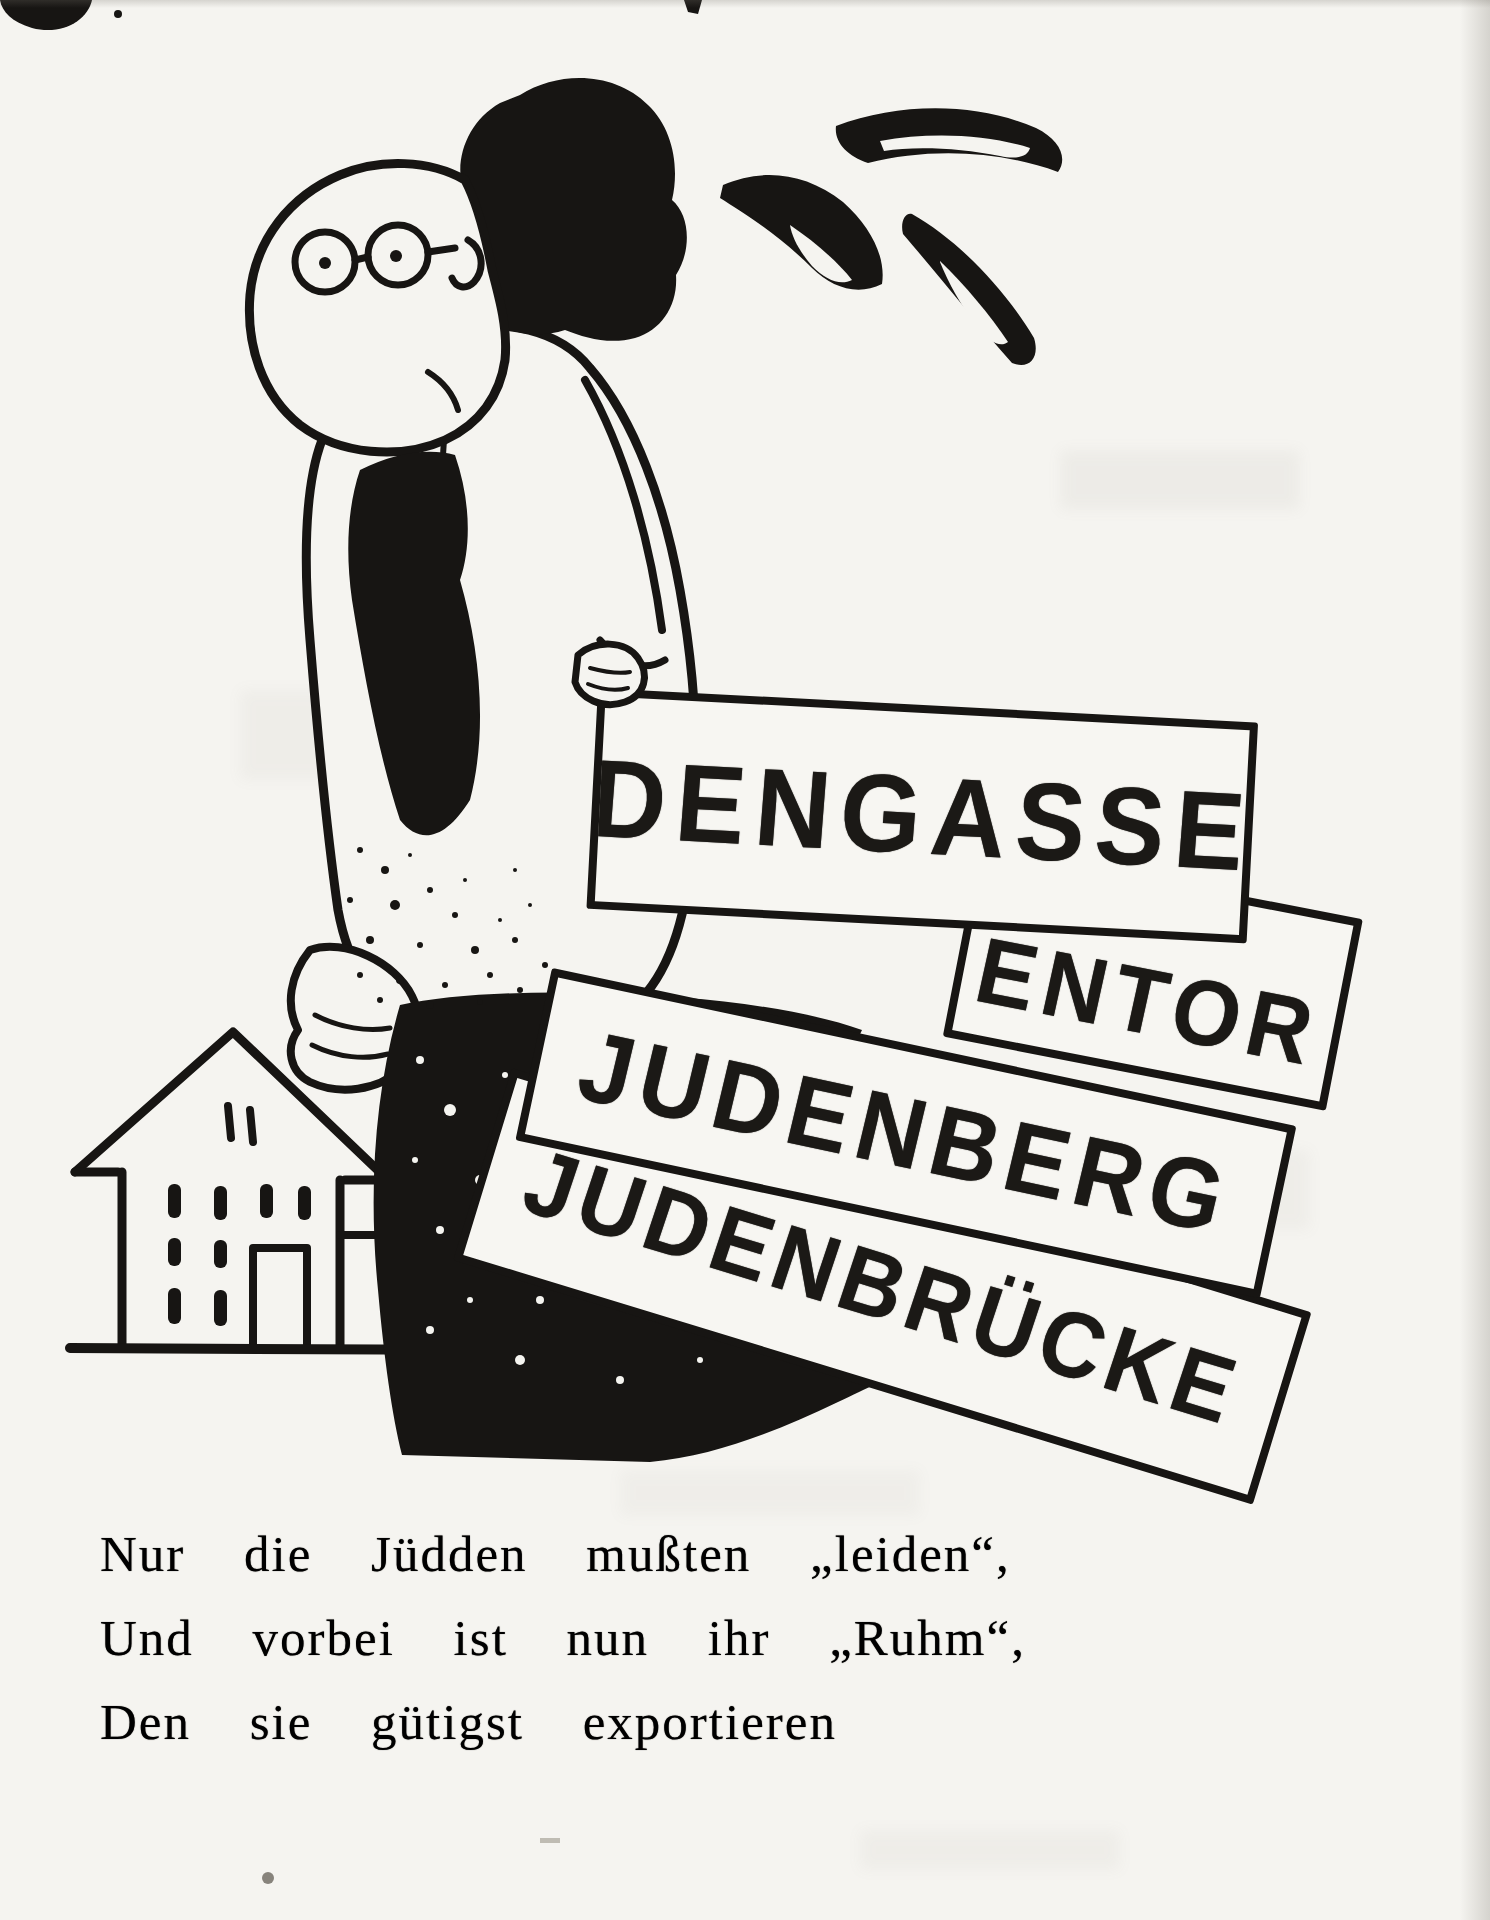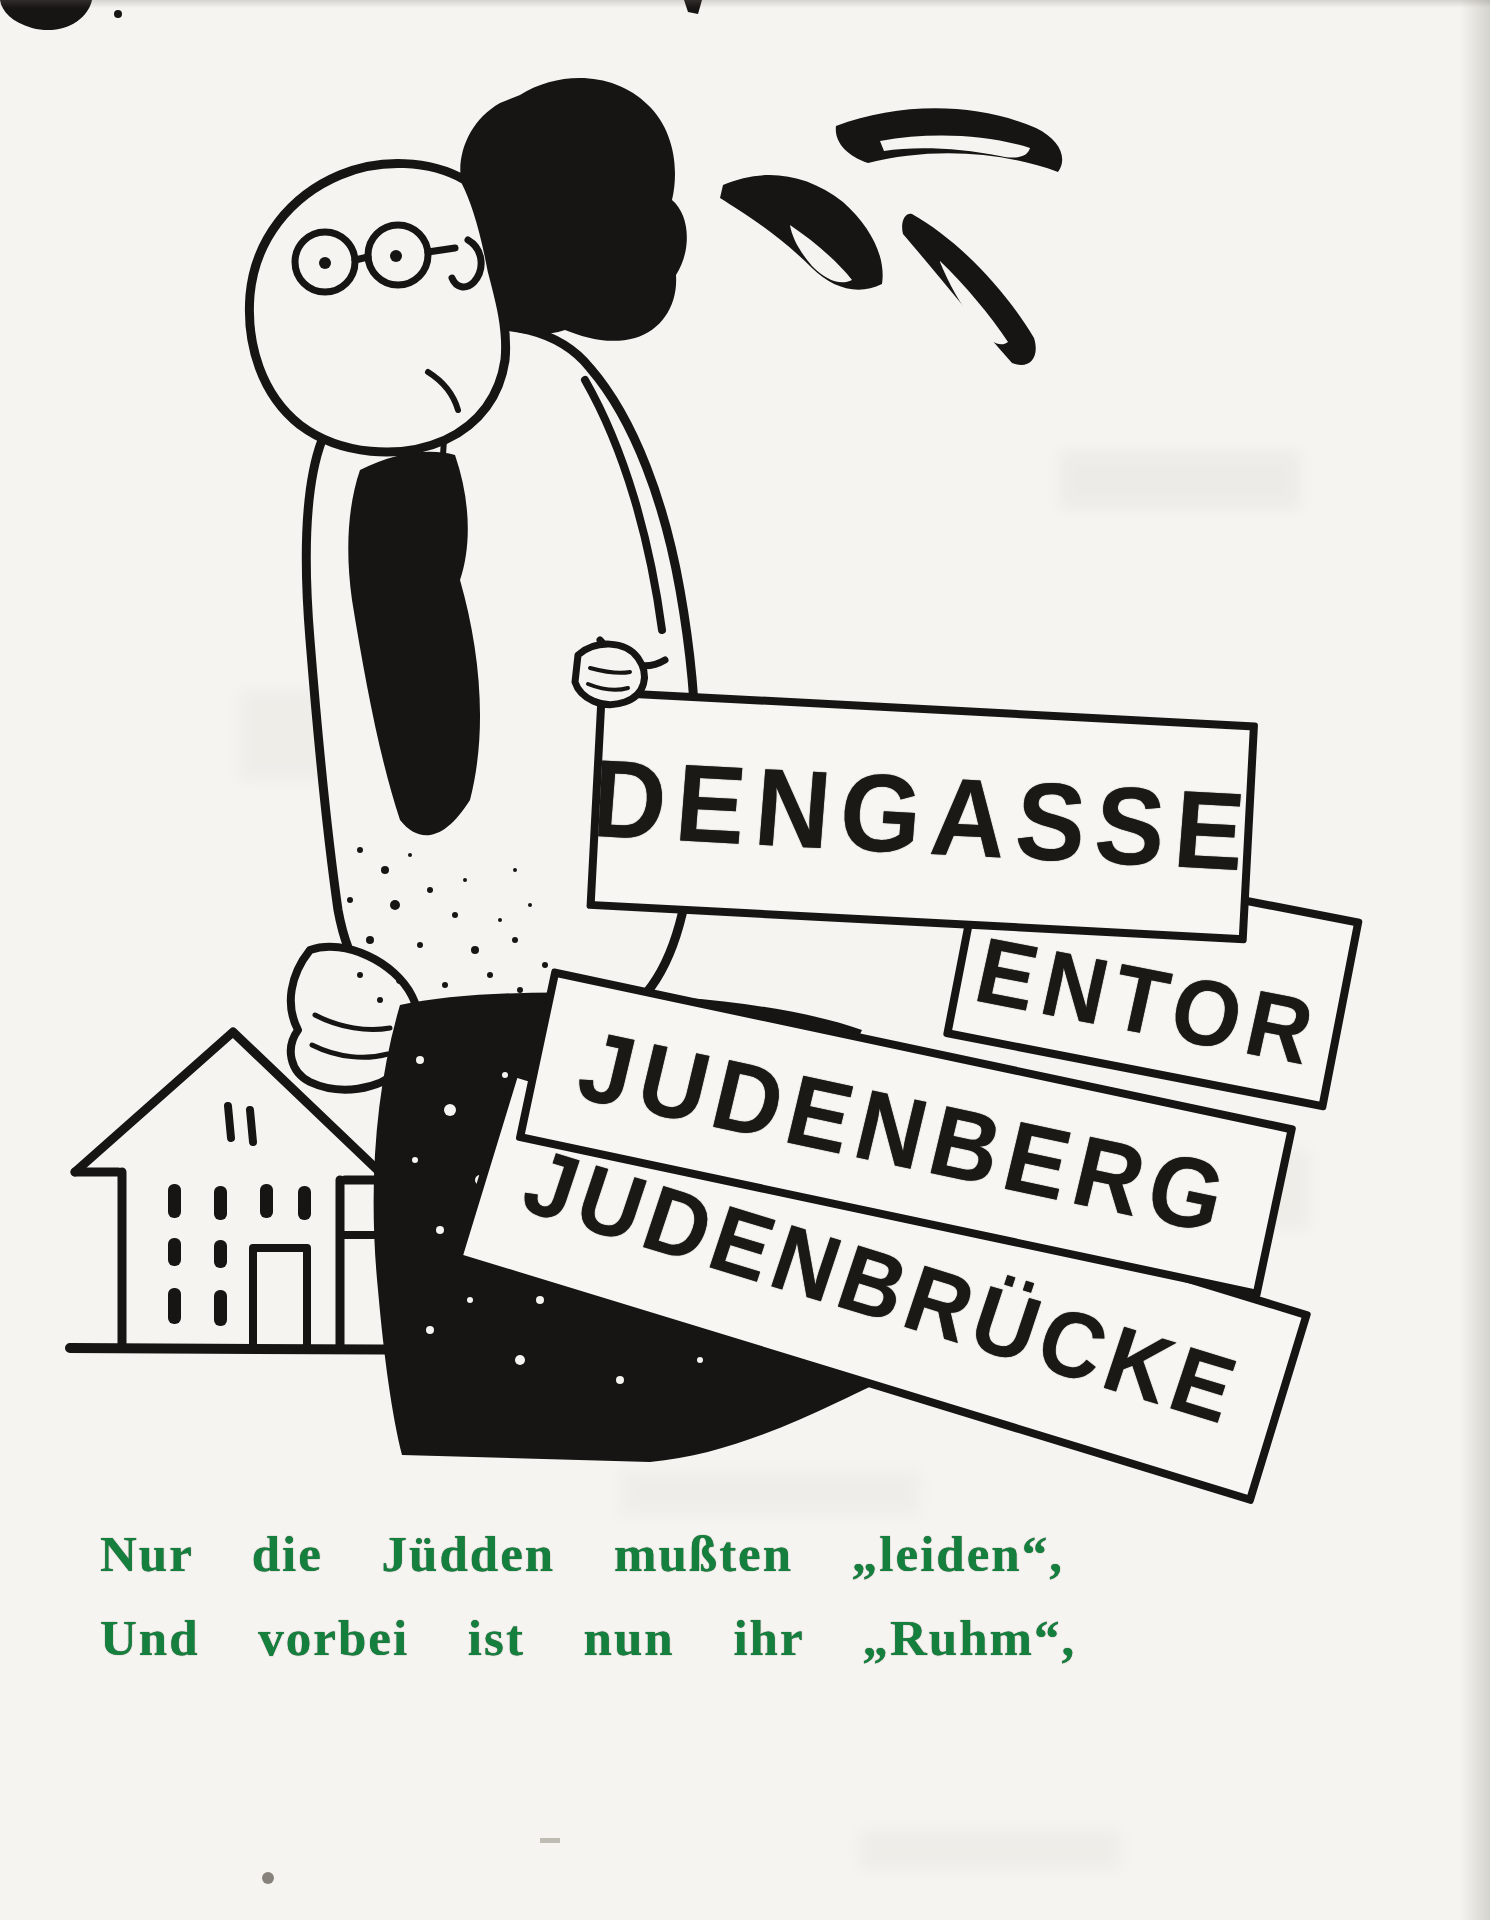--- a/index.html
+++ b/index.html
@@ -23,21 +23,21 @@
     white-space:nowrap;overflow:hidden;
   }
   .sign .lbl{transform:scaleY(1.06) skewX(-1.5deg);text-shadow:0 0 1px rgba(20,18,14,.8);}
   .sign-1{left:598px;top:688px;width:645px;height:205px;transform:rotate(3deg);z-index:4;font-size:104px;letter-spacing:10px;}
   .sign-2{left:980px;top:845px;width:390px;height:195px;transform:rotate(11deg);z-index:2;font-size:88px;letter-spacing:8px;align-items:flex-end;padding-bottom:14px;box-sizing:border-box;}
   .sign-3{left:552px;top:968px;width:745px;height:160px;transform:rotate(12deg);z-index:3;font-size:94px;letter-spacing:8px;}
   .sign-4{left:512px;top:1068px;width:820px;height:185px;transform:rotate(17deg);z-index:2;font-size:88px;letter-spacing:6px;}
   
   .caption{
     position:absolute;left:100px;top:1512px;width:1080px;z-index:6;
-    font-size:51px;font-weight:bold;color:#15803d;
+    font-size:51px;font-weight:normal;color:#000000;
     line-height:84px;word-spacing:44px;letter-spacing:2px;
     text-shadow:0 0 1px rgba(25,22,18,.75);
   }
   
   .smudge{position:absolute;background:#8a857a;filter:blur(7px);z-index:0;}
   .edge-band{
     position:absolute;right:0;top:0;width:30px;height:1920px;z-index:7;
     background:linear-gradient(to left, rgba(130,126,117,.28), rgba(130,126,117,0));
   }
   .top-band{
@@ -196,17 +196,18 @@
   <svg class="layer" style="z-index:5" viewBox="0 0 1490 1920">
     <g stroke="#171513" stroke-linecap="round" stroke-linejoin="round">
       <path d="M578,655 C595,640 625,640 638,658 C650,675 645,695 625,702 C602,710 580,698 575,682 Z" fill="#f5f4f0" stroke-width="7"></path>
       <path d="M590,668 C605,672 620,674 630,672 M588,684 C603,690 618,691 628,688" fill="none" stroke-width="4"></path>
     </g>
   </svg>
 
   <div class="caption">
     <div>Nur die Jüdden mußten „leiden“,</div>
     <div>Und vorbei ist nun ihr „Ruhm“,</div>
+    <div>Den sie gütigst exportieren</div>
   </div>
 
   <div class="edge-band"></div>
   <div class="top-band"></div>
 </div>
 
 </body></html>

